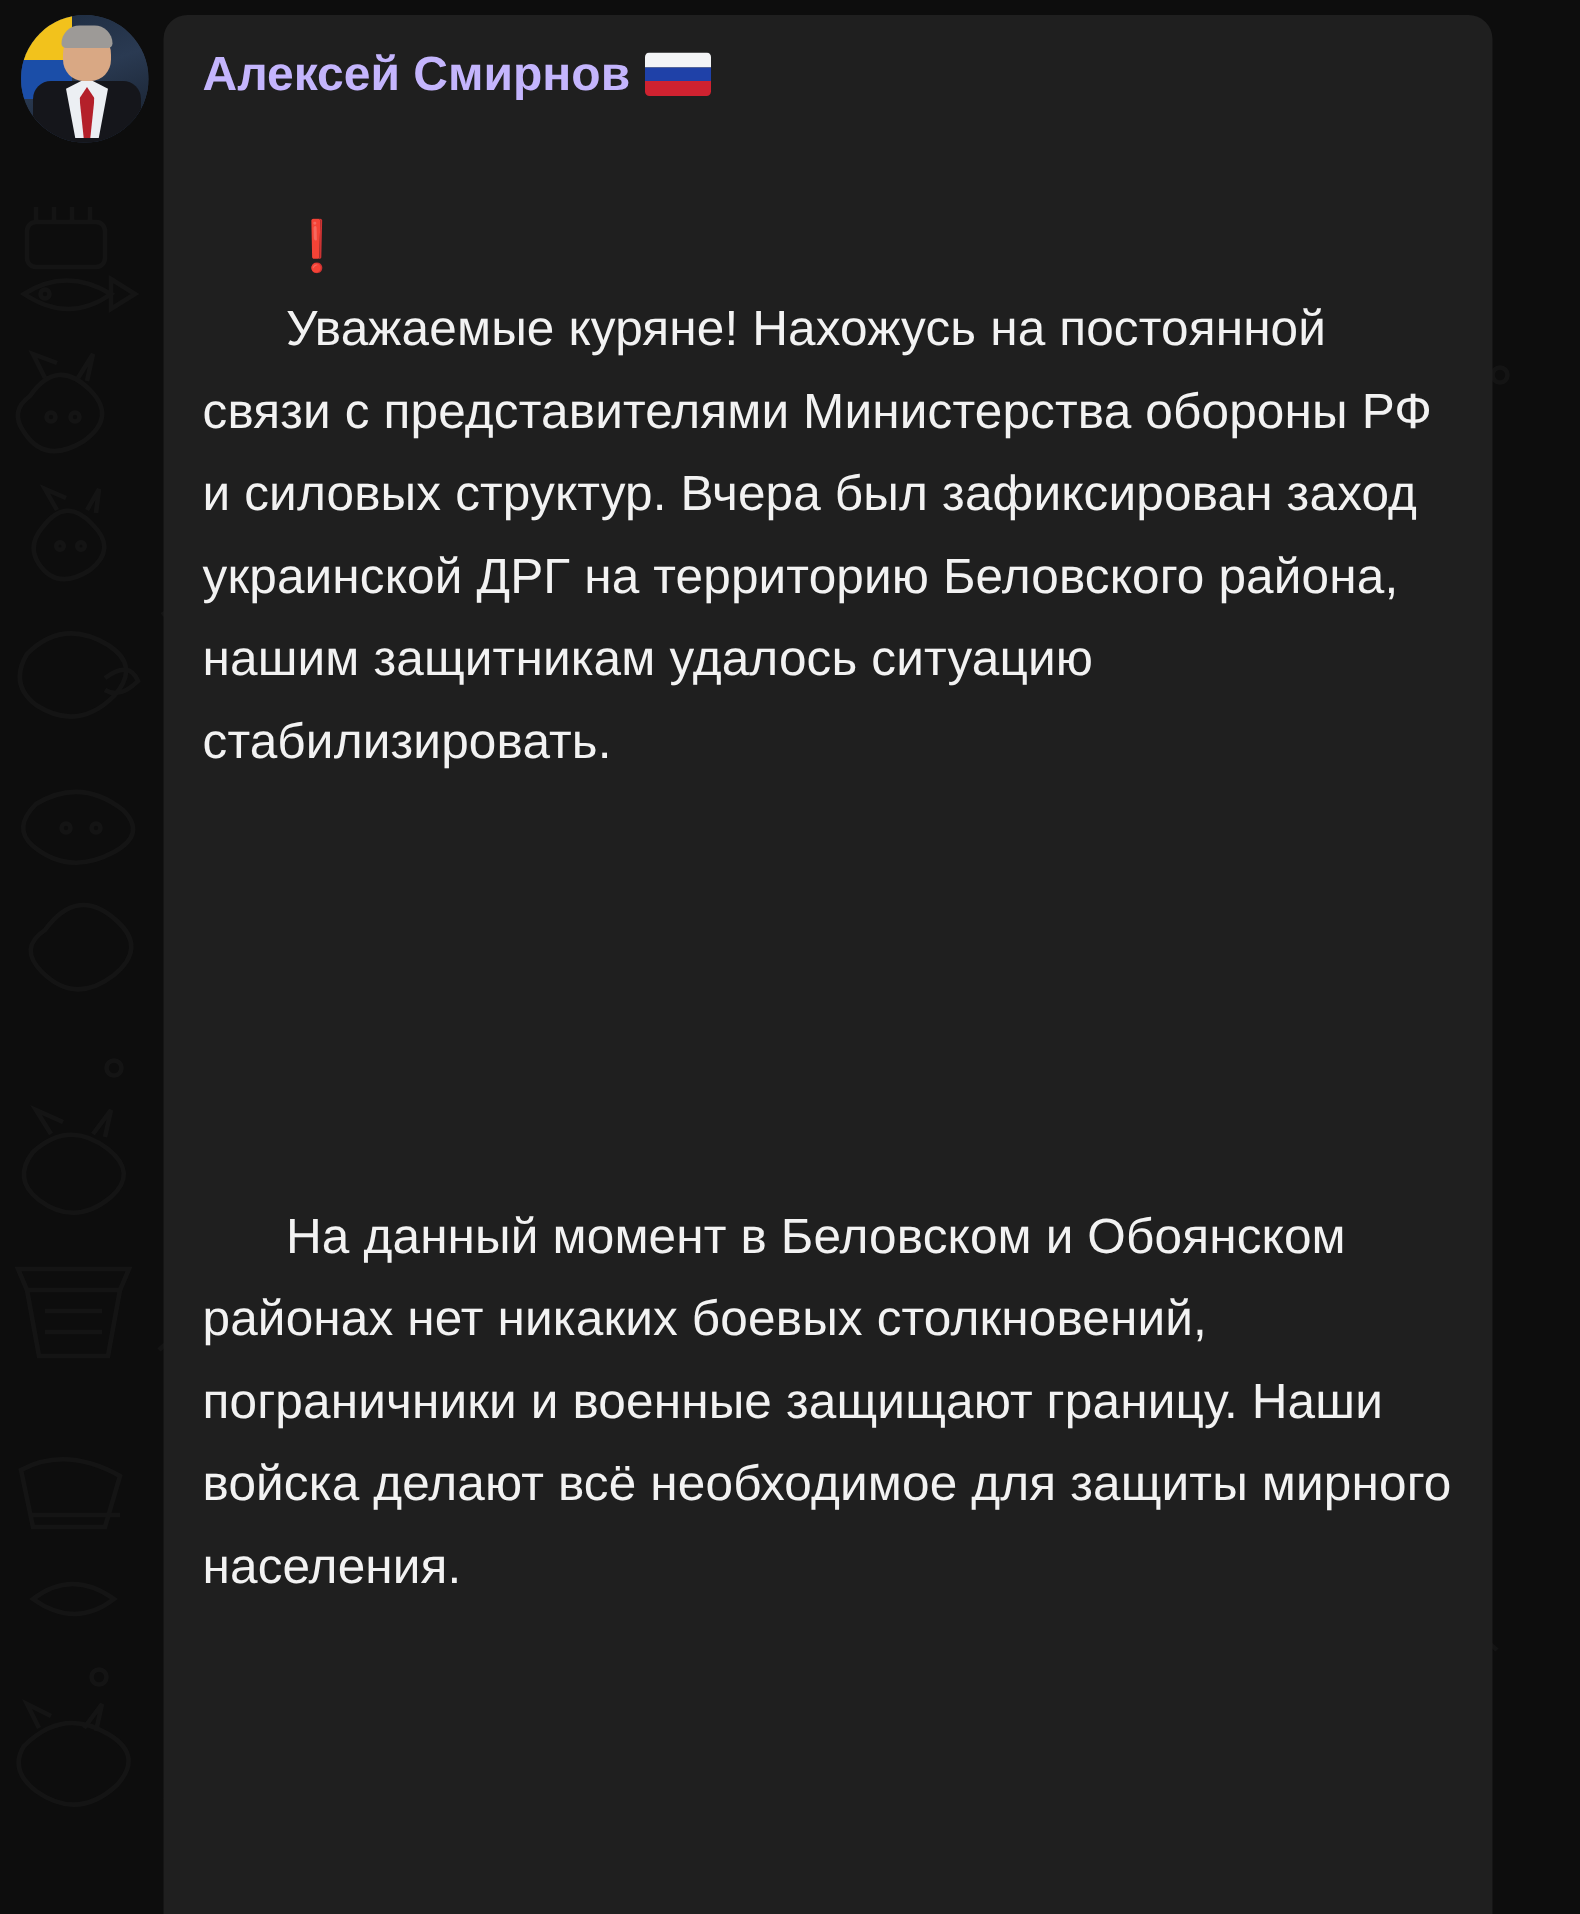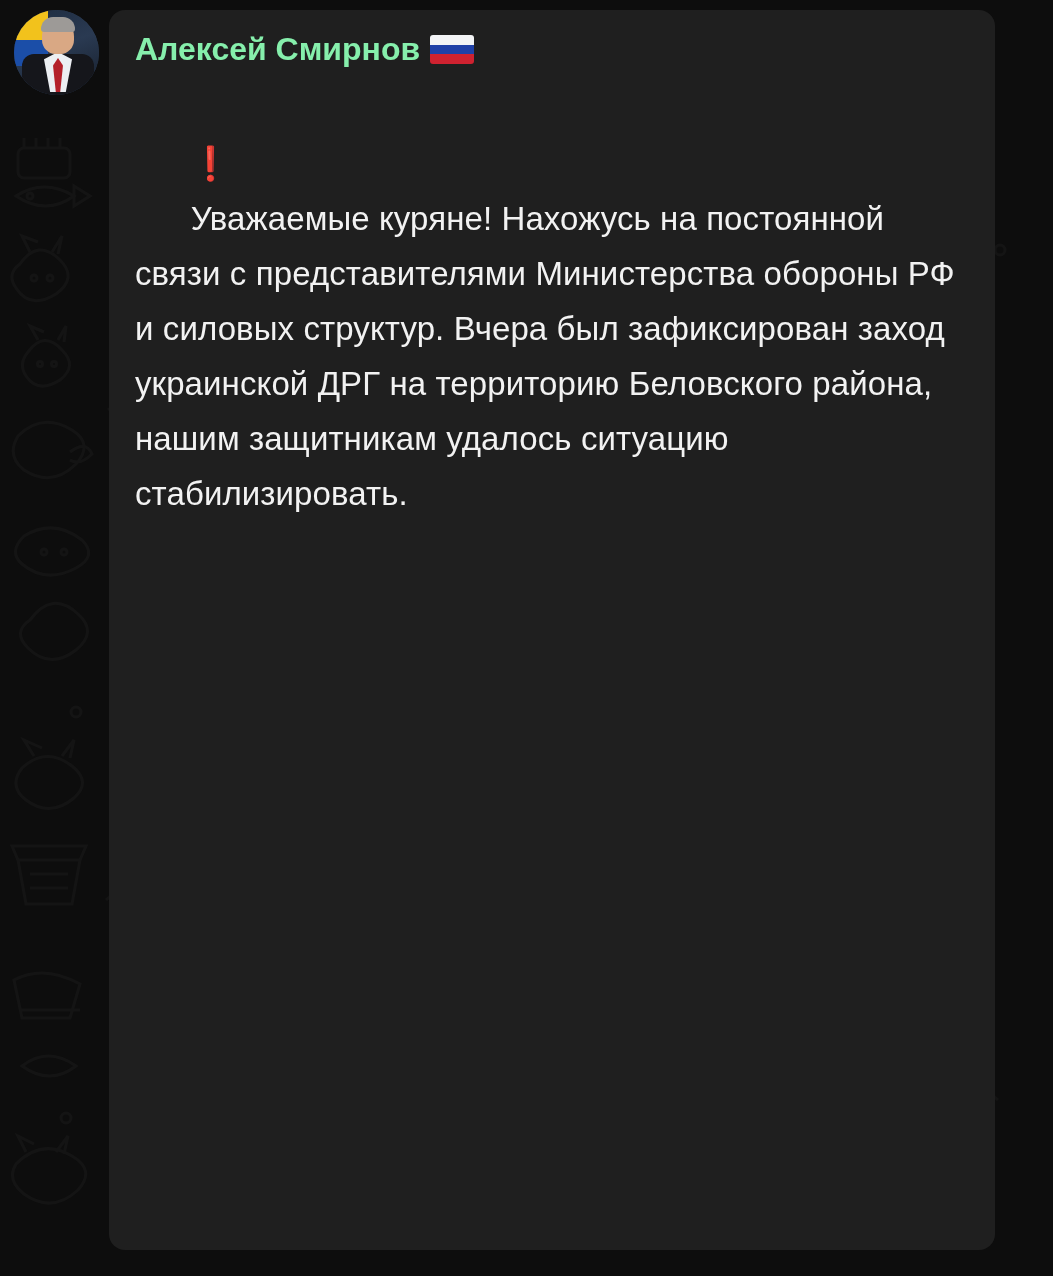--- a/index.html
+++ b/index.html
@@ -106,21 +106,21 @@
     background: #1f1f1f;
     border-radius: 16px;
     padding: 22px 26px 18px 26px;
     width: 886px;
     box-sizing: border-box;
     position: relative;
     min-height: 1240px;
   }
 
   .sender {
-    color: #86efac;
+    color: #c4b5fd;
     font-size: 32px;
     font-weight: 700;
     line-height: 1.1;
     margin: 0 0 14px 0;
     display: flex;
     align-items: center;
     gap: 10px;
     white-space: nowrap;
   }
   .flag-emoji {
@@ -232,20 +232,21 @@
           <i class="s3"></i>
       </span>
     </div>
 
     <div class="msg-text">
       <span class="excl">❗</span>
       <span>Уважаемые куряне! Нахожусь на постоянной связи с представителями Министерства обороны РФ и силовых структур. Вчера был зафиксирован заход украинской ДРГ на территорию Беловского района, нашим защитникам удалось ситуацию стабилизировать.</span>
 
       <br><br>
 
+      <span>На данный момент в Беловском и Обоянском районах нет никаких боевых столкновений, пограничники и военные защищают границу. Наши войска делают всё необходимое для защиты мирного населения.</span>
 
       <br><br>
 
       
     </div>
 
   </div>
 </div>
 
 </body></html>

